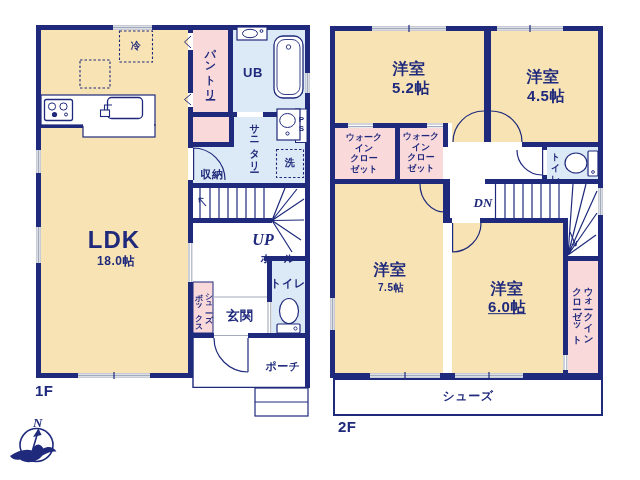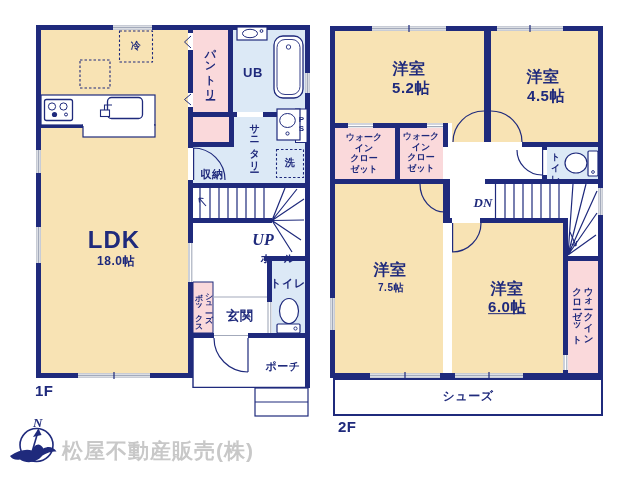--- a/index.html
+++ b/index.html
@@ -283,15 +283,14 @@
 <div class="lbl" style="left:507px;top:289px;font-size:16px;">洋室</div>
 <div class="lbl" style="left:507px;top:307px;font-size:15px;text-decoration:underline;">6.0帖</div>
 <div class="vcols" style="left:583px;top:310px;font-size:9.5px;">
   <span class="vt">クローゼット</span>
   <span class="vt">ウォークイン</span>
 </div>
 <div class="lbl" style="left:468px;top:396px;font-size:12px;">シューズ</div>
 <div class="lbl corner" style="left:338px;top:418px;font-size:15px;">2F</div>
 
 <div class="lbl north" style="left:38px;top:423px;font-size:13px;">N</div>
-<div class="wm" style="left:62px;top:437px;">松屋不動産販売(株)</div>
 
 </div>
 
 </body></html>

